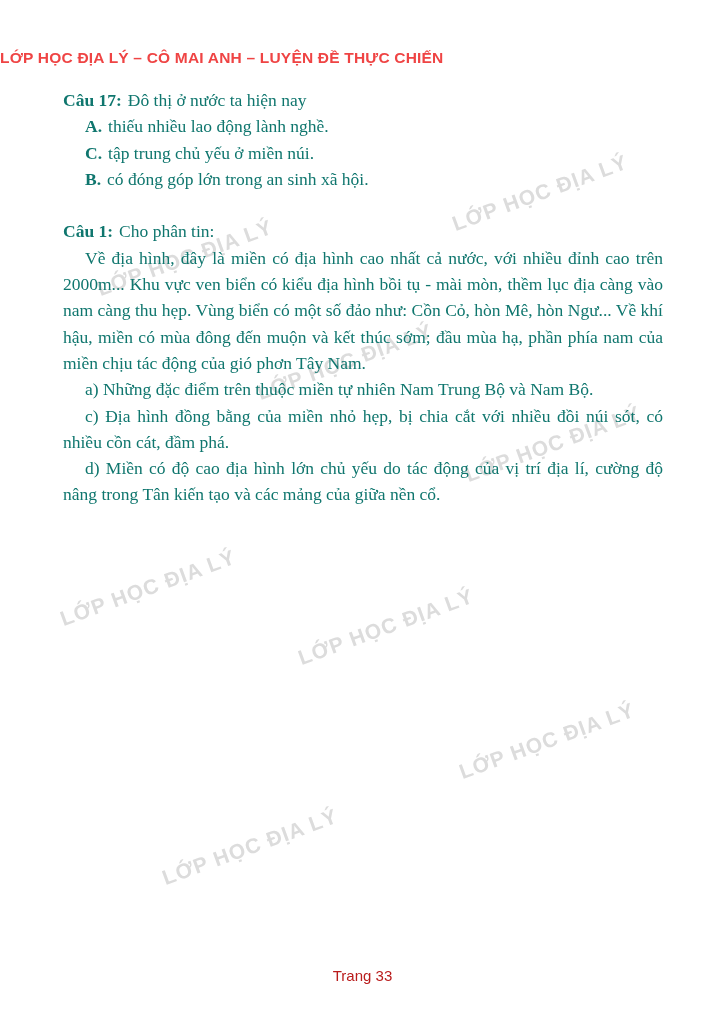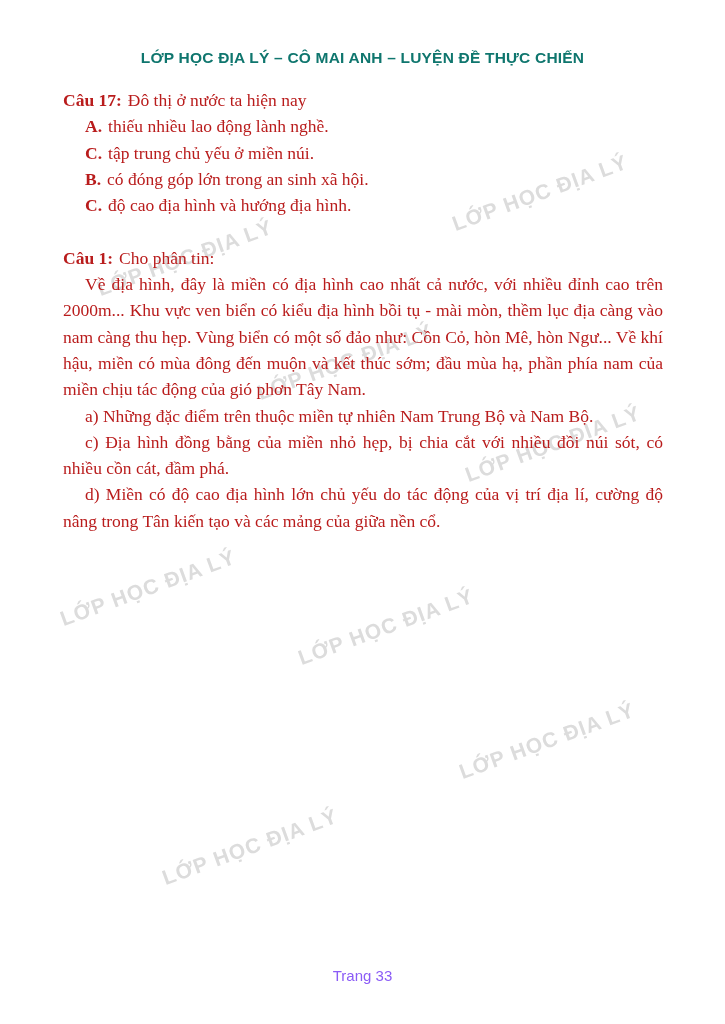--- a/index.html
+++ b/index.html
@@ -5,41 +5,40 @@
   html,body { margin:0; padding:0; background:#888; }
   .page {
     position:relative;
     width:725px; height:1024px;
     margin:0 auto;
     background:#ffffff;
     overflow:hidden;
   }
   .doc-header {
     position:absolute; top:49px; left:0; width:100%;
-    text-align:center;
     font-family:"Liberation Sans", sans-serif;
     font-weight:700; font-size:15.5px; letter-spacing:0.2px;
-    color:#0f766e; z-index:2;
+    color:#ef4444; z-index:2;
   }
   .content {
     position:absolute; left:63px; top:87px; width:600px;
     font-family:"Liberation Serif", "DejaVu Serif", serif;
     font-size:17.5px; line-height:26.3px;
-    text-align:justify; color:#b91c1c; z-index:2;
+    text-align:justify; color:#0f766e; z-index:2;
   }
   .content p { margin:0; }
   .opt { padding-left:22px; }
   .indent { text-indent:22px; }
   .lead { font-weight:700; margin-right:6px; }
   .spacer { height:26.3px; }
   .footer {
     position:absolute; top:967px; left:0; width:100%;
     text-align:center;
     font-family:"Liberation Sans", sans-serif;
-    font-size:15px; color:#8b5cf6; z-index:2;
+    font-size:15px; color:#b91c1c; z-index:2;
   }
   .wm {
     position:absolute;
     transform:translate(-50%,-50%) rotate(-20deg);
     font-family:"Liberation Sans", sans-serif;
     font-weight:700; font-size:21px; letter-spacing:1px;
     color:#dcdcdc; white-space:nowrap;
     z-index:1; user-select:none; pointer-events:none;
   }
   .wm.w1 { left:540px; top:193px; }
@@ -69,21 +68,20 @@
 
   <div class="doc-header">LỚP HỌC ĐỊA LÝ – CÔ MAI ANH – LUYỆN ĐỀ THỰC CHIẾN</div>
 
   <div class="content">
 
     <p><span class="lead">Câu 17:</span><span>Đô thị ở nước ta hiện nay</span></p>
     <p class="opt"><span class="lead">A.</span><span>thiếu nhiều lao động lành nghề.</span></p>
     <p class="opt"><span class="lead">C.</span><span>tập trung chủ yếu ở miền núi.</span></p>
     <p class="opt"><span class="lead">B.</span><span>có đóng góp lớn trong an sinh xã hội.</span></p>
 
-    <p class="opt"><span class="lead">C.</span><span>độ cao địa hình và hướng địa hình.</span></p>
 
     <div class="spacer"></div>
 
 
     <p><span class="lead">Câu 1:</span><span>Cho phân tin:</span></p>
     <p class="indent">Về địa hình, đây là miền có địa hình cao nhất cả nước, với nhiều đỉnh cao trên 2000m... Khu vực ven biển có kiểu địa hình bồi tụ - mài mòn, thềm lục địa càng vào nam càng thu hẹp. Vùng biển có một số đảo như: Cồn Cỏ, hòn Mê, hòn Ngư... Về khí hậu, miền có mùa đông đến muộn và kết thúc sớm; đầu mùa hạ, phần phía nam của miền chịu tác động của gió phơn Tây Nam.</p>
     <p class="indent">a) Những đặc điểm trên thuộc miền tự nhiên Nam Trung Bộ và Nam Bộ.</p>
     <p class="indent">c) Địa hình đồng bằng của miền nhỏ hẹp, bị chia cắt với nhiều đồi núi sót, có nhiều cồn cát, đầm phá.</p>
     <p class="indent">d) Miền có độ cao địa hình lớn chủ yếu do tác động của vị trí địa lí, cường độ nâng trong Tân kiến tạo và các mảng của giữa nền cổ.</p>
 

